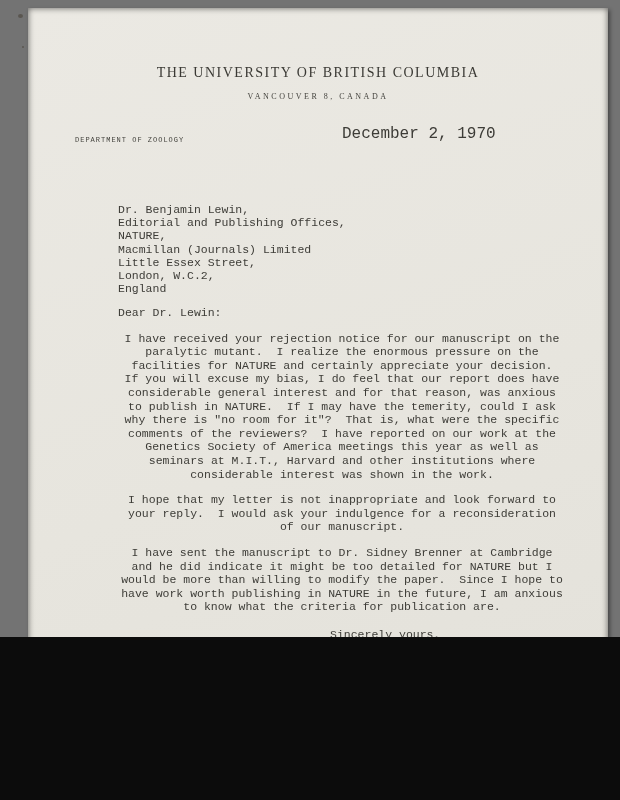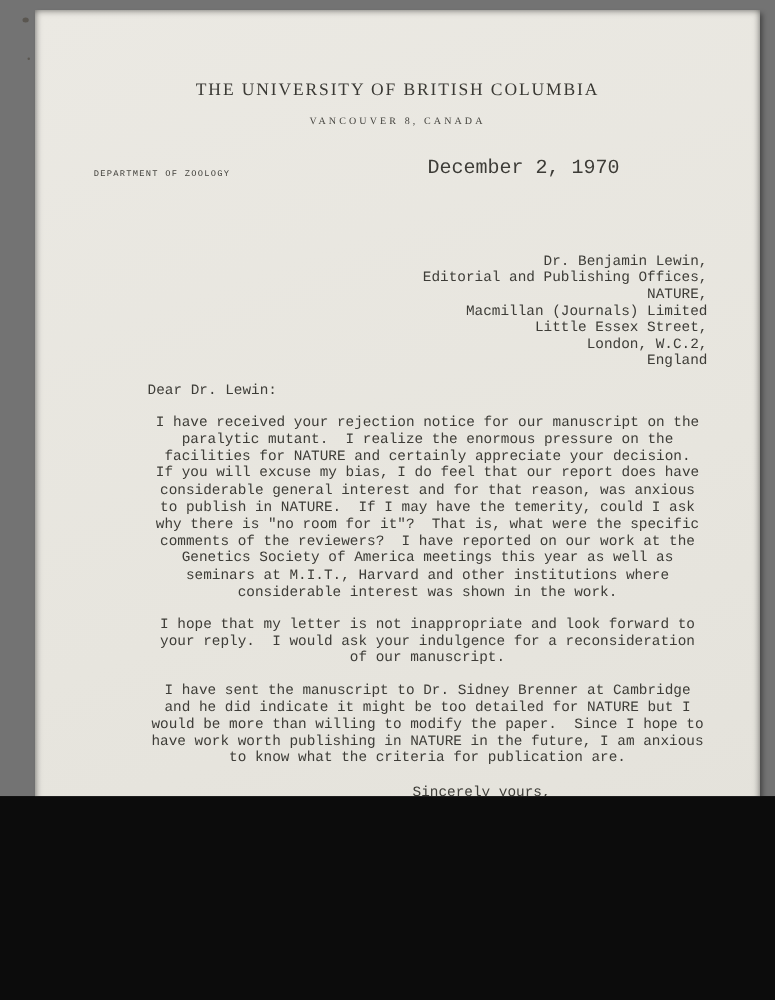--- a/index.html
+++ b/index.html
@@ -72,21 +72,20 @@
   .content {
     position: absolute;
     top: 195px;
     left: 90px;
     width: 448px;
     font-size: 11.5px;
     line-height: 13.2px;
   }
   .recipient-line {
     white-space: pre;
-    text-align: right;
   }
   .salutation {
     margin-top: 11px;
   }
   .para {
     margin-top: 12px;
     white-space: pre-wrap;
     line-height: 13.6px;
     text-align: center;
   }

